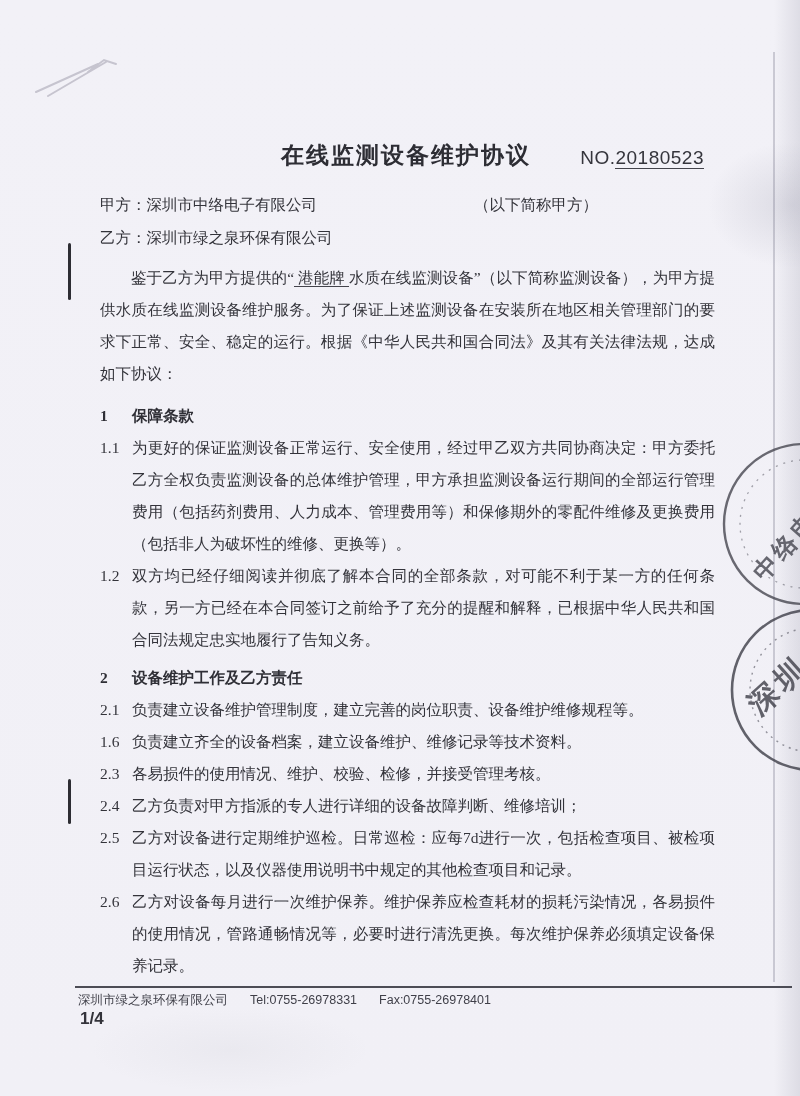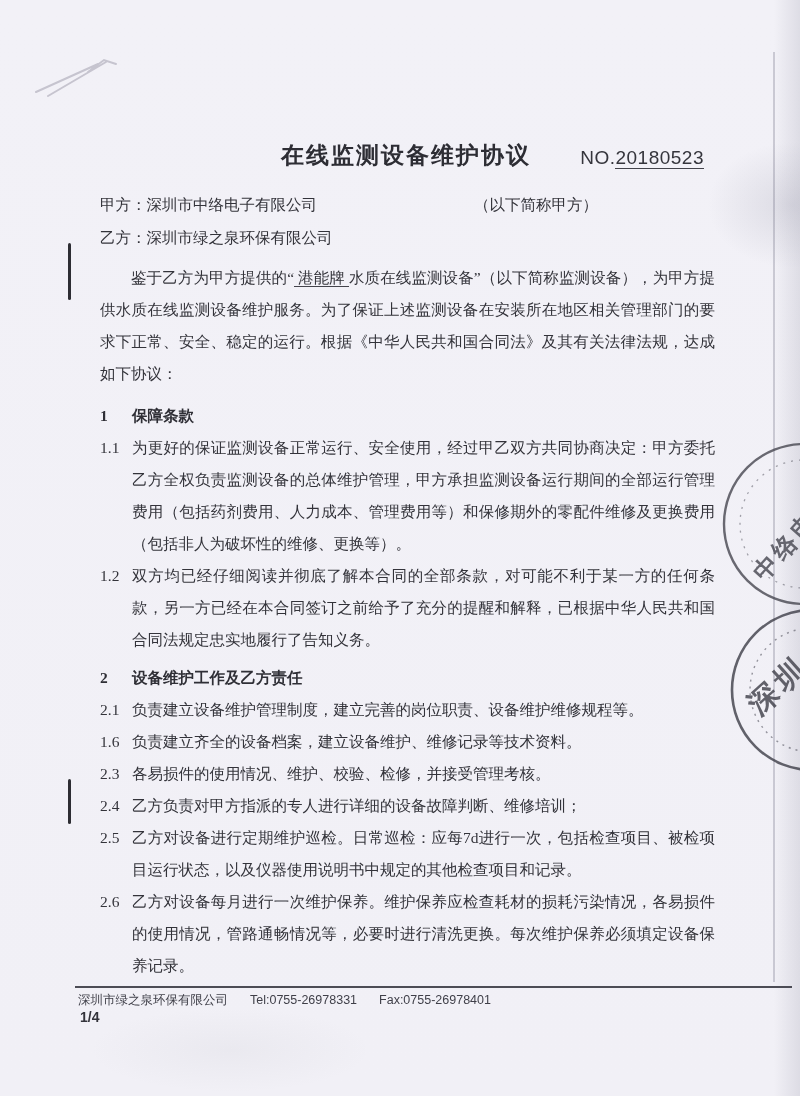--- a/index.html
+++ b/index.html
@@ -39,21 +39,21 @@
 
   
   .stamp{position:absolute;opacity:.8;}
   .stamp-upper{left:716px;top:436px;}
   .stamp-lower{left:724px;top:602px;}
 
   
   .footer-rule{position:absolute;left:75px;right:8px;top:986px;height:2px;background:#4c4c55;}
   .footer-line{position:absolute;left:78px;top:992px;font-size:12.5px;color:#3f3f48;font-family:"Liberation Sans","DejaVu Sans",sans-serif;}
   .footer-line span{margin-right:22px;}
-  .page-num{position:absolute;left:80px;top:1009px;font-size:14px;font-weight:bold;color:#33333a;font-family:"Liberation Sans","DejaVu Sans",sans-serif;}
+  .page-num{position:absolute;left:80px;top:1009px;font-size:17px;font-weight:bold;color:#33333a;font-family:"Liberation Sans","DejaVu Sans",sans-serif;}
 </style>
 </head>
 <body>
 
 <div class="page">
 
   <div class="edge-col"></div>
   <div class="page-edge-line"></div>
   <div class="tick tick-1"></div>
   <div class="tick tick-2"></div>

